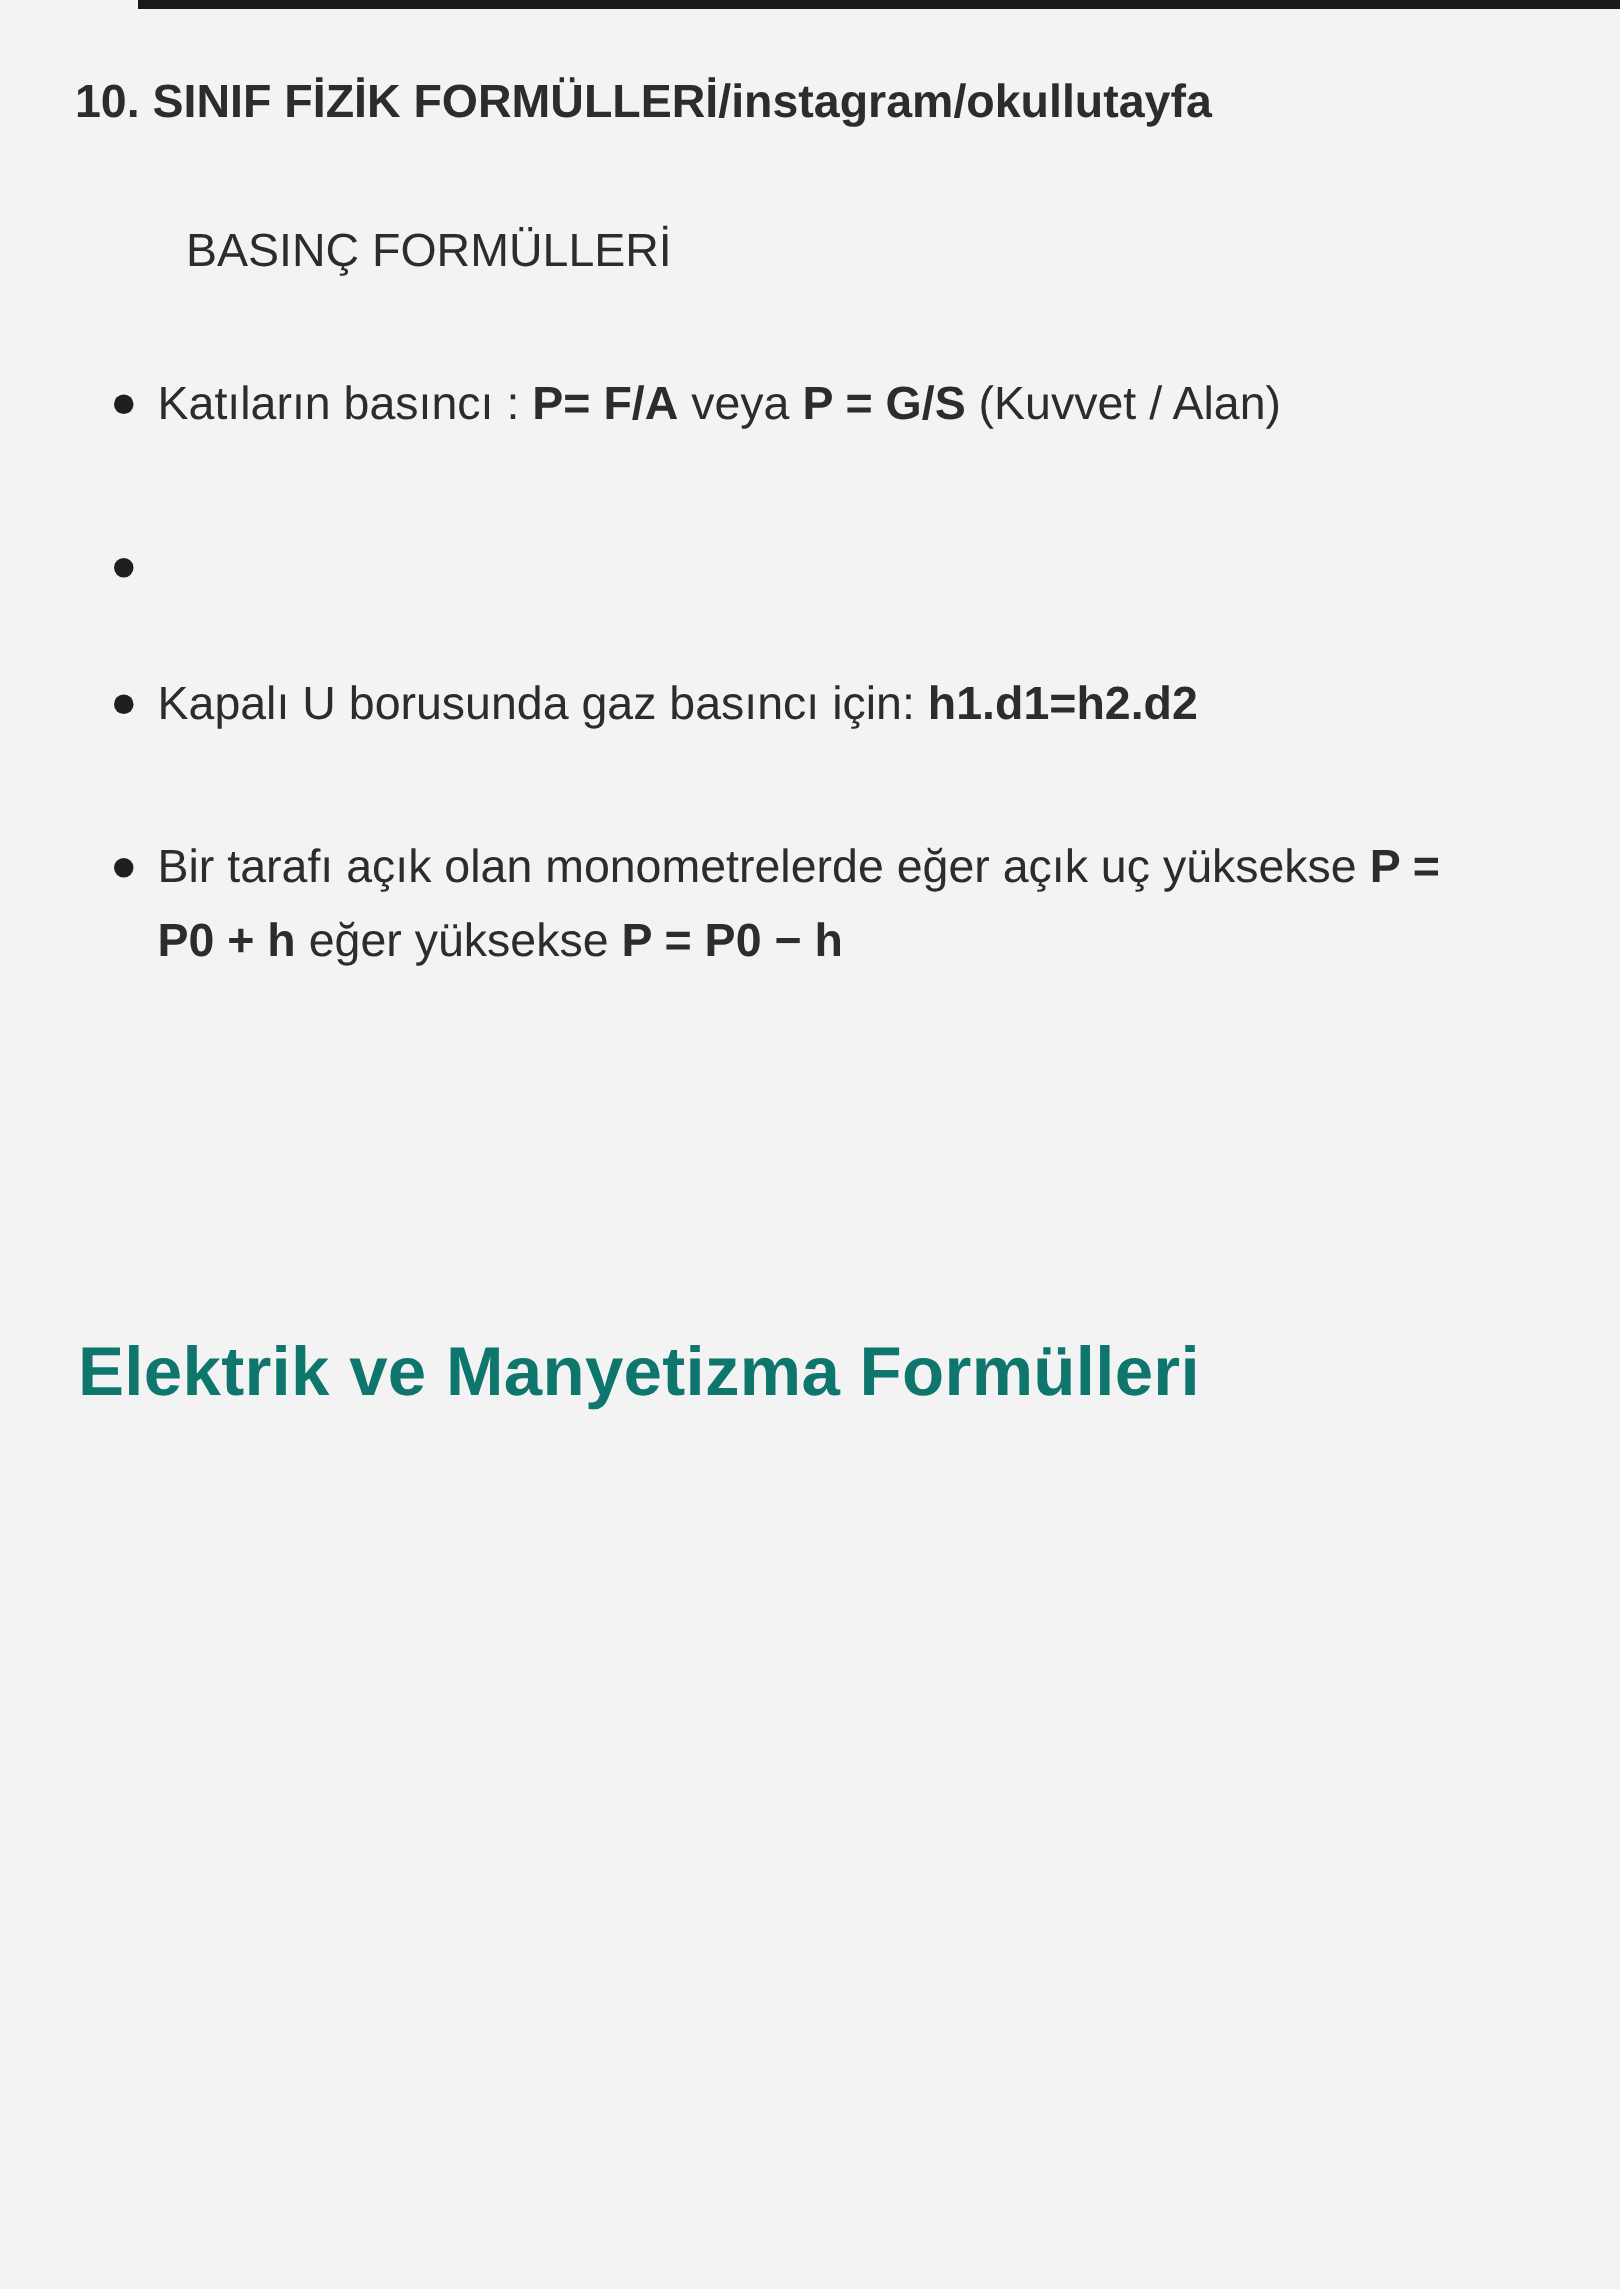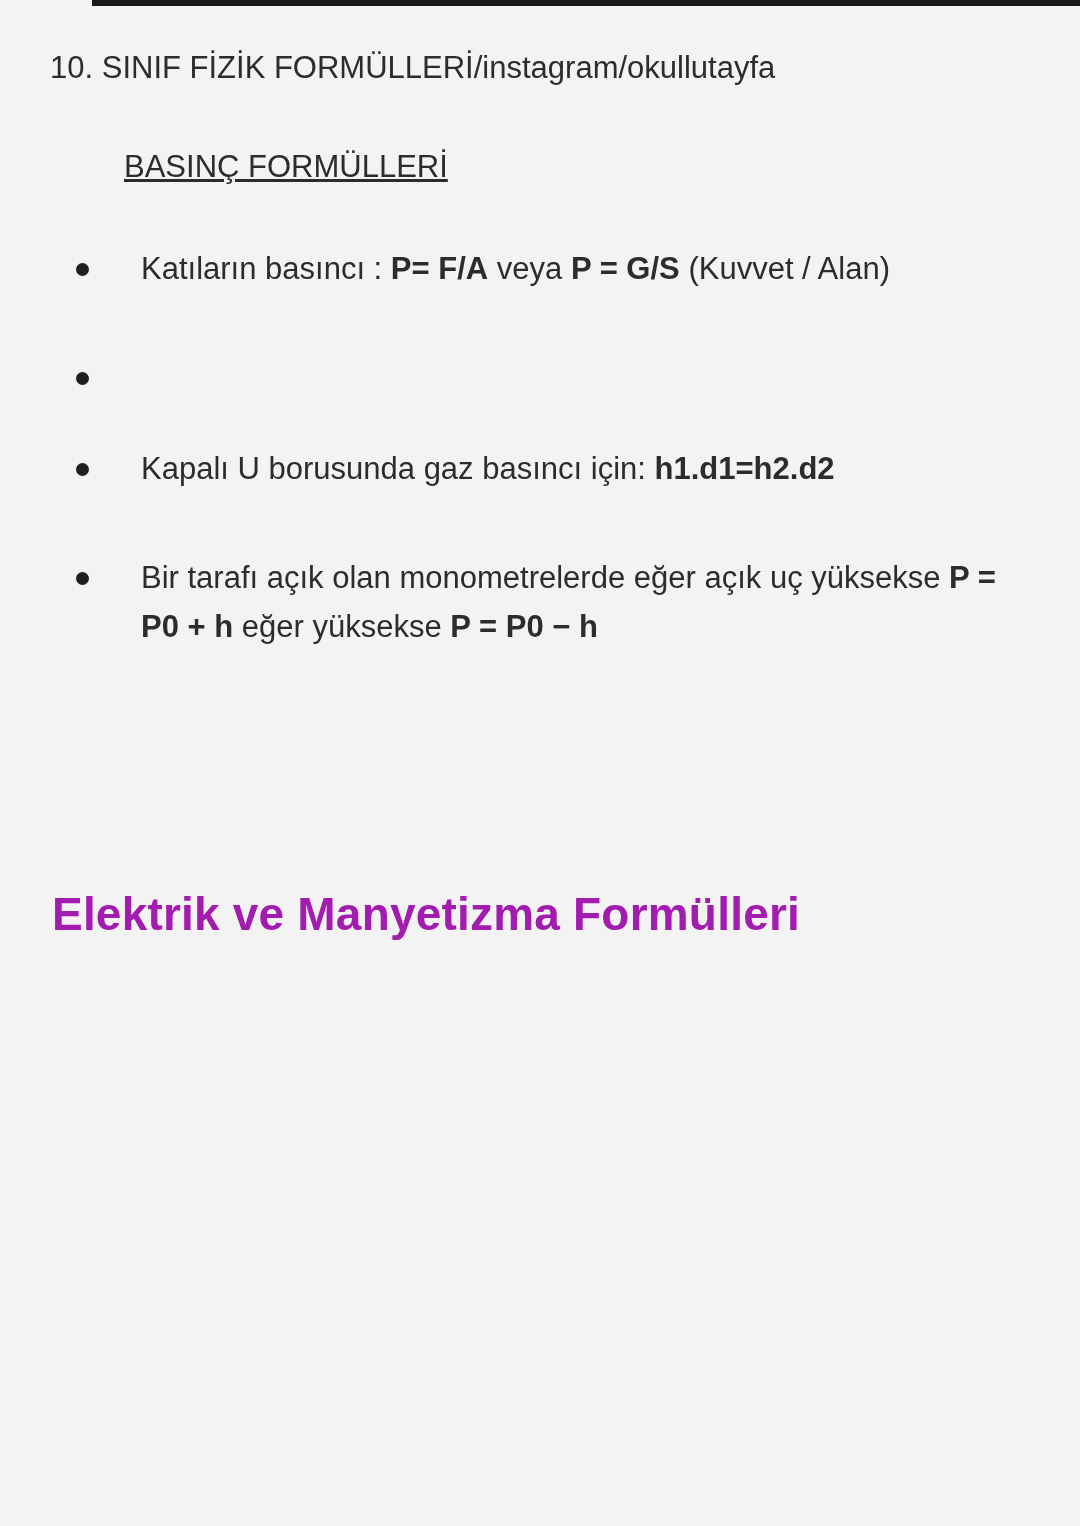--- a/index.html
+++ b/index.html
@@ -14,53 +14,52 @@
   .top-bar {
     position: absolute;
     top: 0; left: 92px; right: 0;
     height: 6px;
     background: #191919;
   }
   .page { padding: 46px 48px 0 50px; }
   .title {
     font-size: 31px;
     line-height: 1.45;
-    font-weight: 400;
+    font-weight: 700;
     margin-bottom: 58px;
   }
   .section-heading {
     font-size: 31px;
     font-weight: 400;
     padding-left: 74px;
     margin-bottom: 60px;
-    text-decoration: underline;
   }
   ul.bullets { list-style: none; }
   li.bullet-item { display: flex; margin-bottom: 60px; }
   .dot {
     flex: 0 0 13px;
     width: 13px; height: 13px;
     border-radius: 50%;
     background: #1f1f1f;
     margin: 18px 0 0 26px;
   }
   .content {
-    margin-left: 52px;
+    margin-left: 16px;
     font-size: 31px;
     line-height: 1.58;
     max-width: 880px;
   }
   .content .bold { font-weight: 700; }
   .footer-heading {
     font-size: 46px;
     font-weight: 700;
     margin-top: 235px;
     padding-left: 2px;
     letter-spacing: 0.2px;
-    color: #a21caf;
+    color: #0f766e;
   }
 </style>
 </head>
 <body>
 
 <div class="top-bar"></div>
 
 <div class="page">
 
   <div class="title">10. SINIF FİZİK FORMÜLLERİ/instagram/okullutayfa</div>

